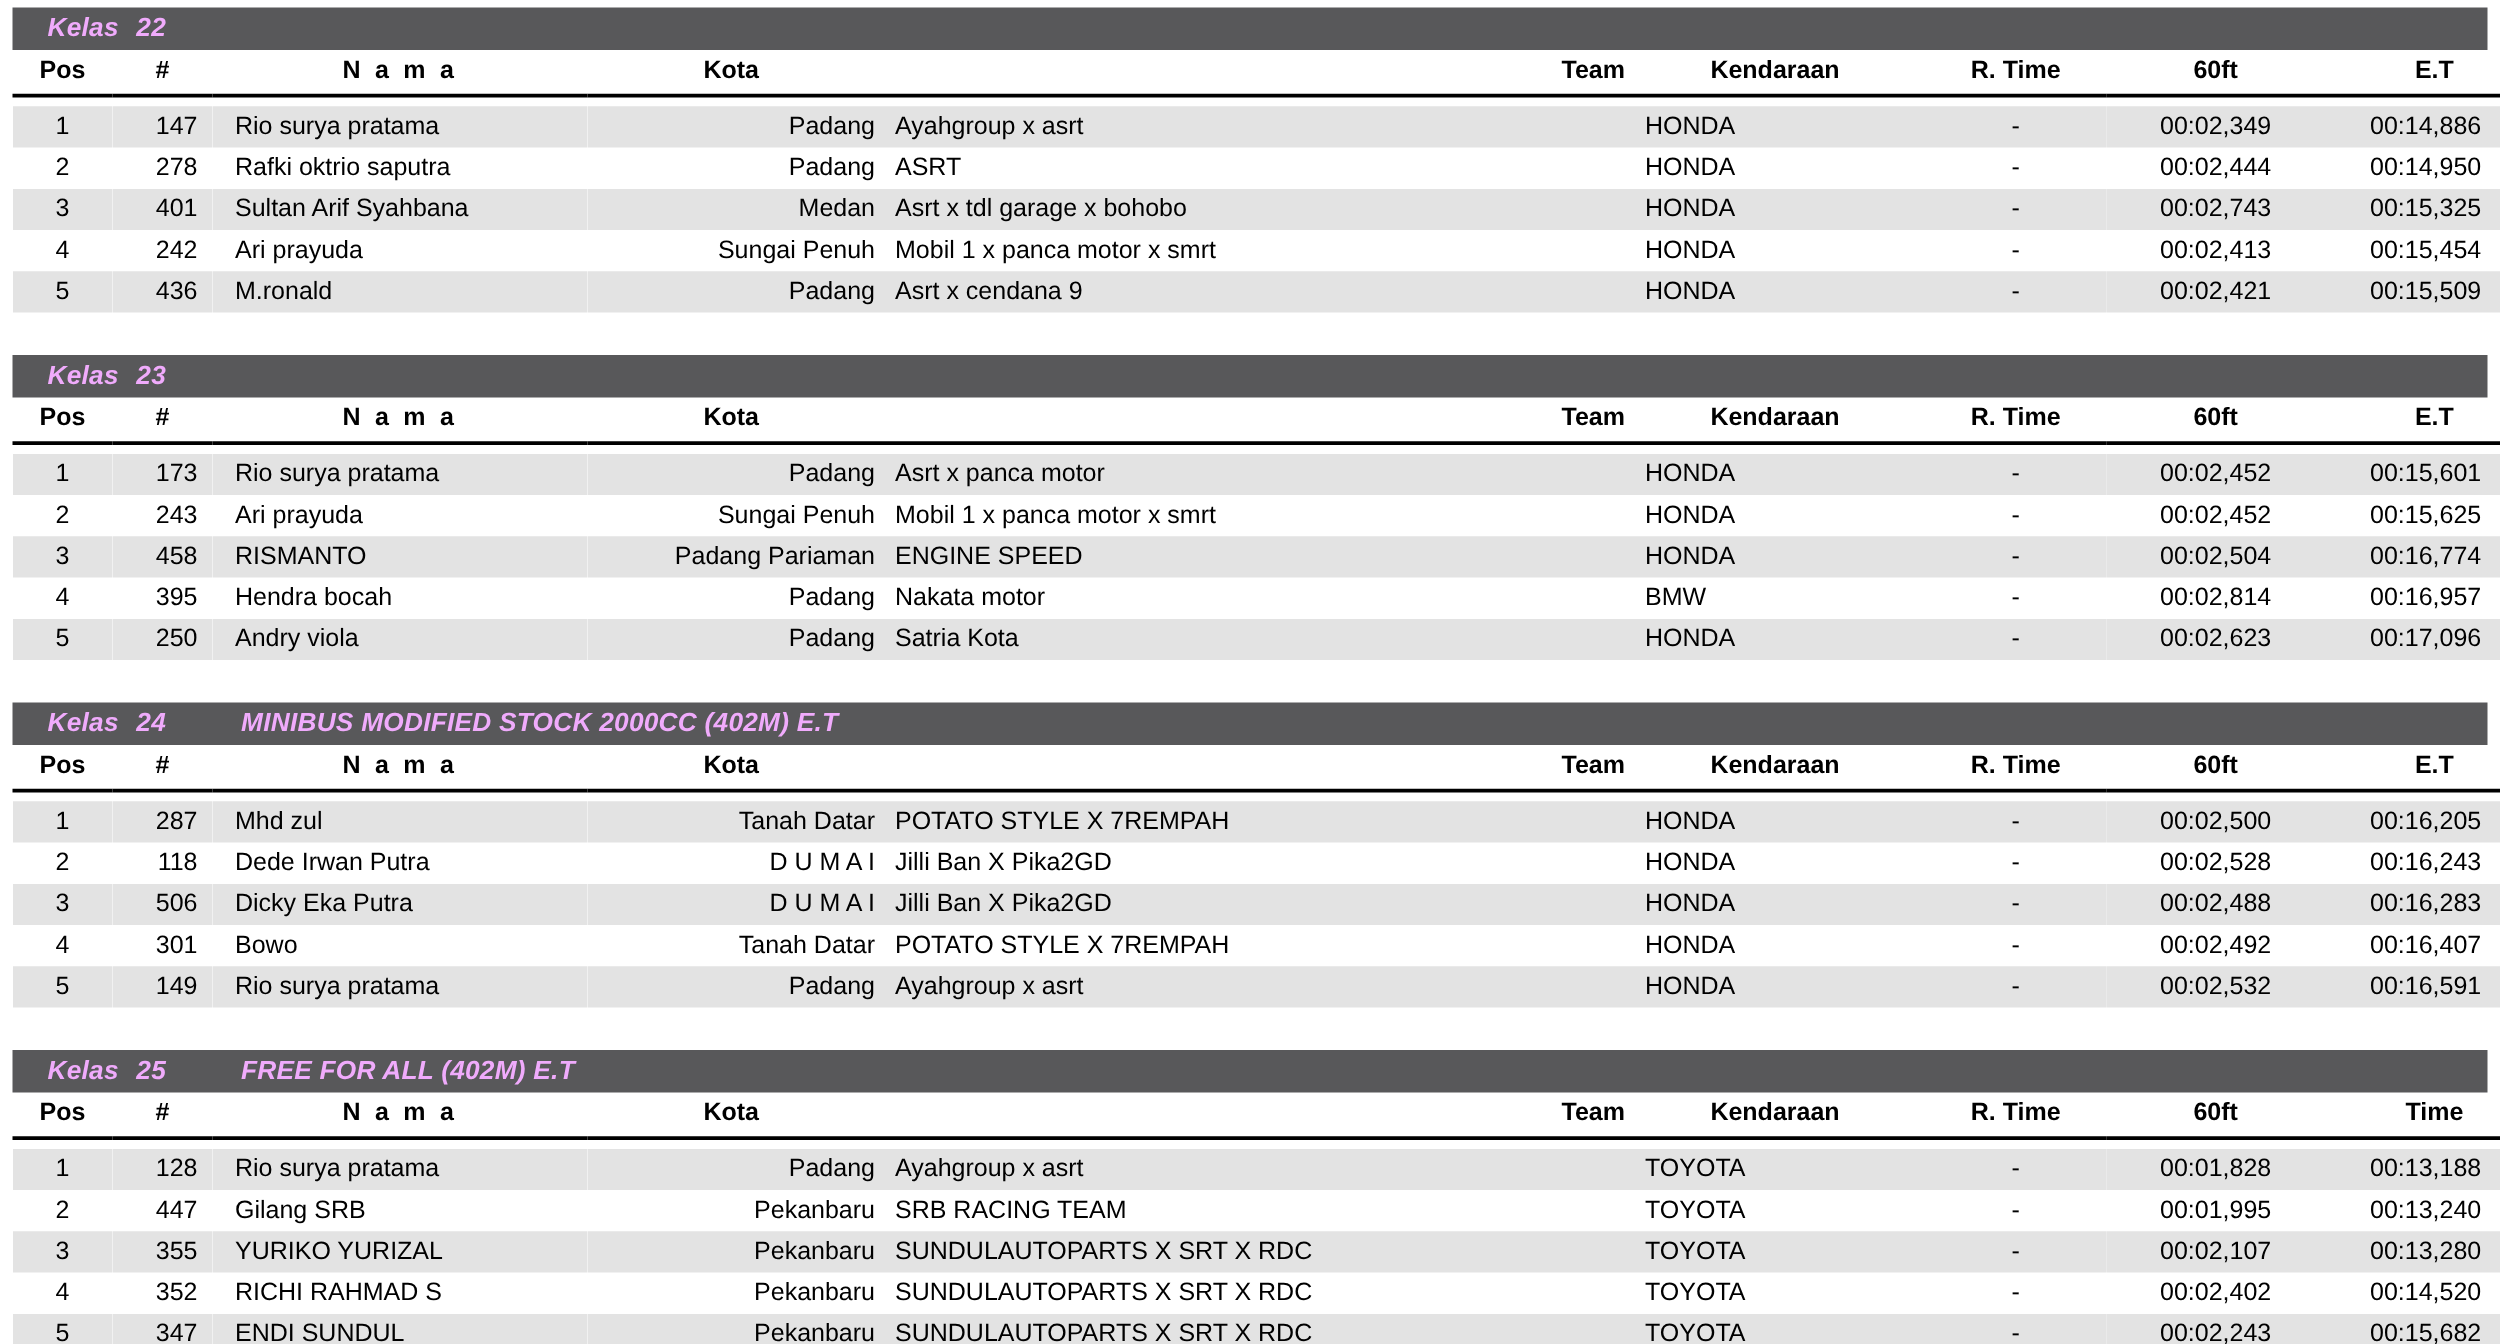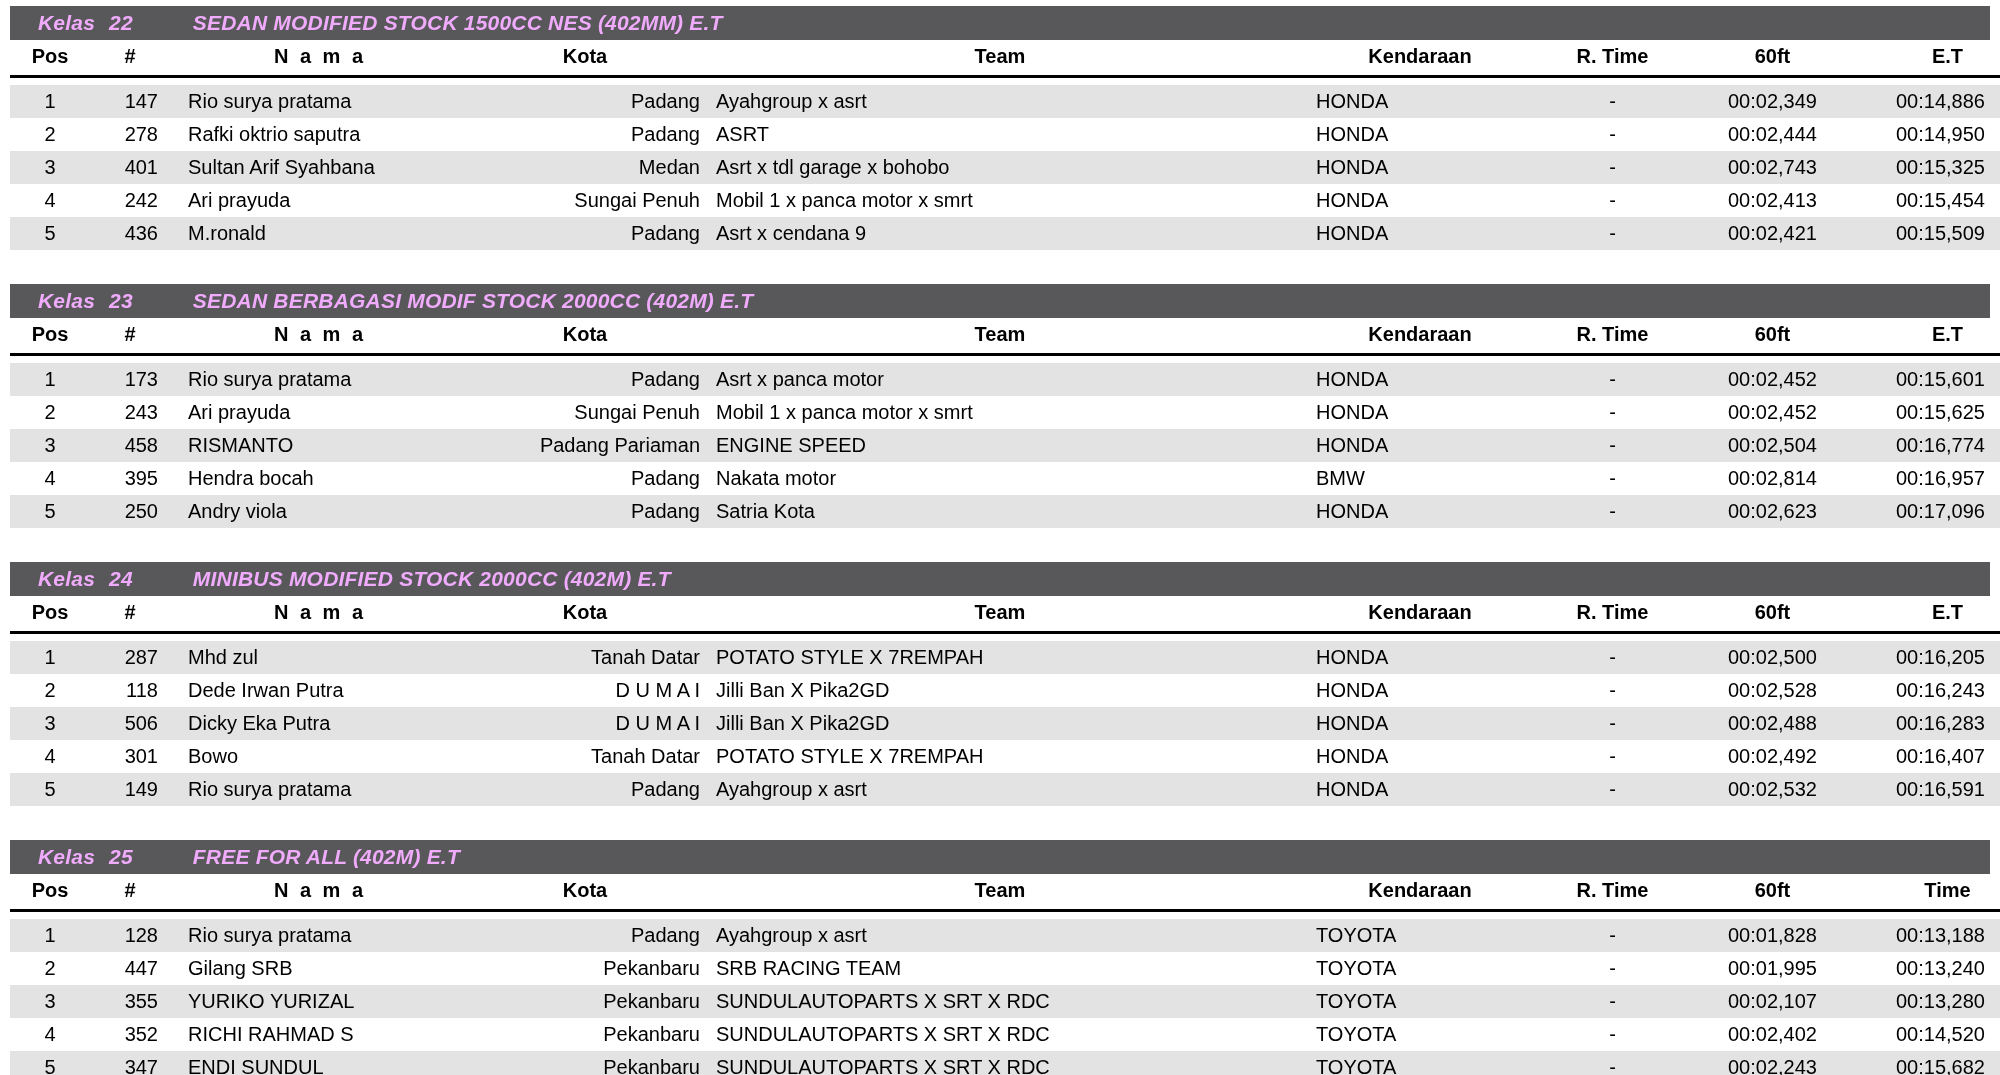--- a/index.html
+++ b/index.html
@@ -77,34 +77,33 @@
   .c-name  { width: 300px; text-align: left; padding-left: 18px !important; }
   .c-kota  { width: 230px; text-align: right; padding-left: 14px !important; }
   .c-team  { width: 600px; text-align: left; padding-left: 16px !important; }
   .c-kend  { width: 240px; text-align: left; padding-left: 16px !important; }
   .c-rtime { width: 145px; text-align: center; }
   .c-60ft  { width: 175px; text-align: center; }
   .c-et    { width: 175px; text-align: center; padding-right: 14px !important; }
 
   th.c-name { text-align: center; padding-left: 0 !important; letter-spacing: 3px; }
   th.c-kota { text-align: center; padding-left: 0 !important; }
-  th.c-team { text-align: center; padding-left: 0 !important; }
+  th.c-team { text-align: right; padding-left: 0 !important; }
   th.c-kend { text-align: center; padding-left: 0 !important; }
   th.c-num  { text-align: center; padding-right: 0 !important; }
   th.c-et   { text-align: center; padding-right: 0 !important; }
 </style>
 </head>
 <body>
 
 <div class="page" id="page-root">
     <div class="class-block">
       <div class="class-header">
         <span class="kelas-word">Kelas</span>
         <span class="kelas-num">22</span>
-        <span class="kelas-title">SEDAN MODIFIED STOCK 1500CC NES (402MM) E.T</span>
       </div>
       <table>
         <thead>
           <tr>
             <th class="c-pos">Pos</th>
             <th class="c-num">#</th>
             <th class="c-name">N a m a</th>
             <th class="c-kota">Kota</th>
             <th class="c-team">Team</th>
             <th class="c-kend">Kendaraan</th>
@@ -172,21 +171,20 @@
             <td class="c-60ft">00:02,421</td>
             <td class="c-et">00:15,509</td>
           </tr>
         </tbody>
       </table>
     </div>
     <div class="class-block">
       <div class="class-header">
         <span class="kelas-word">Kelas</span>
         <span class="kelas-num">23</span>
-        <span class="kelas-title">SEDAN BERBAGASI MODIF STOCK 2000CC (402M) E.T</span>
       </div>
       <table>
         <thead>
           <tr>
             <th class="c-pos">Pos</th>
             <th class="c-num">#</th>
             <th class="c-name">N a m a</th>
             <th class="c-kota">Kota</th>
             <th class="c-team">Team</th>
             <th class="c-kend">Kendaraan</th>

